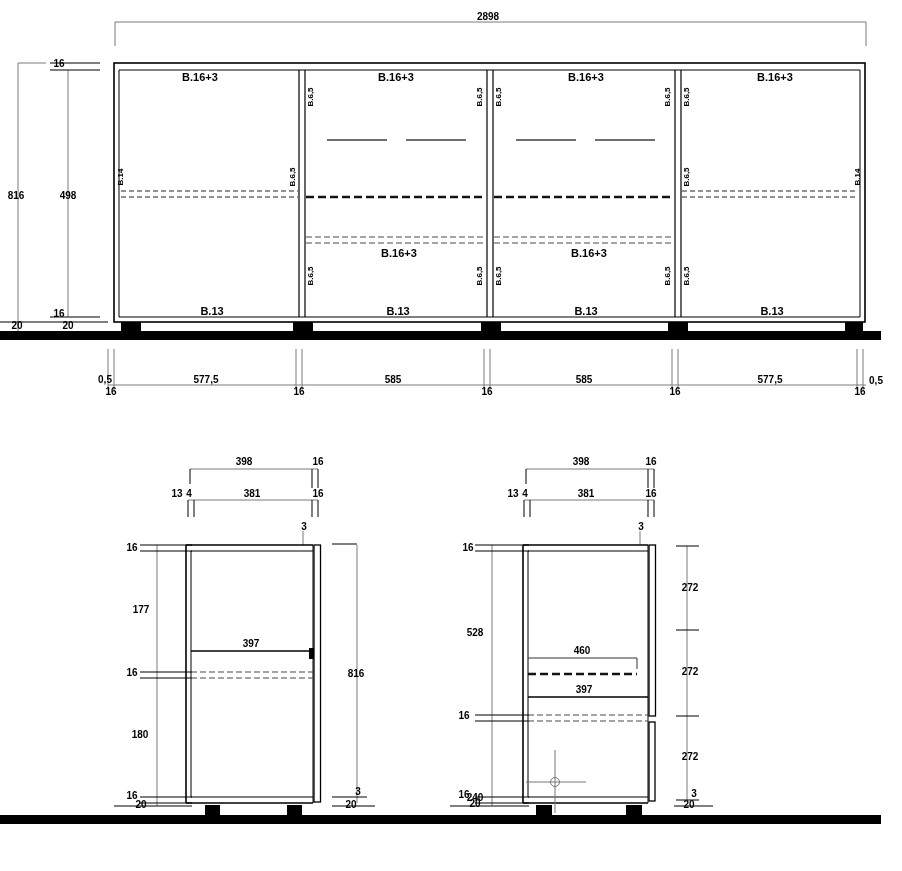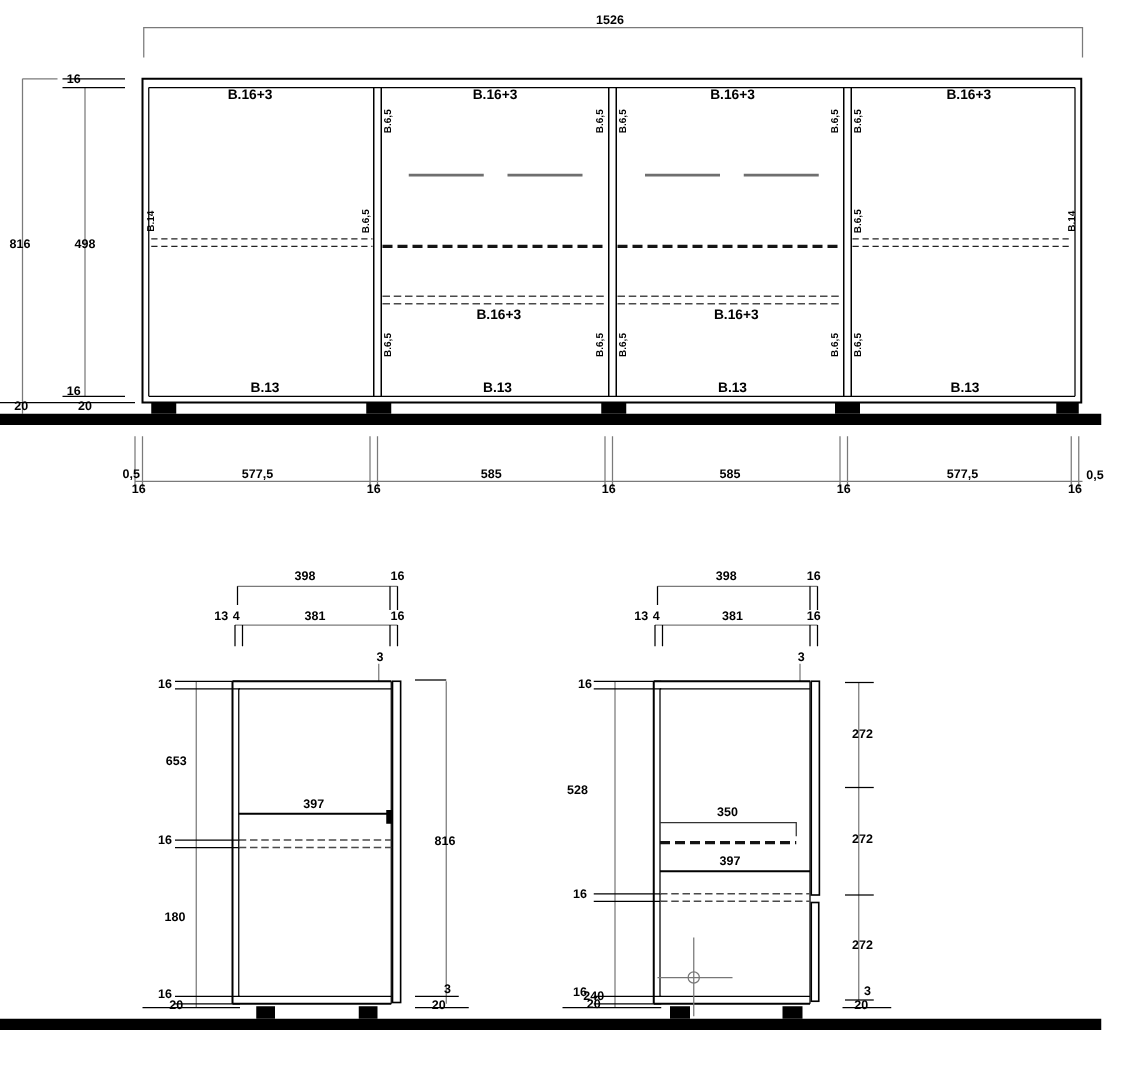--- a/index.html
+++ b/index.html
@@ -187,21 +187,21 @@
     <circle cx="555" cy="782" r="4.5"></circle>
   </g>
   <g fill="#000">
     <rect x="536" y="805" width="16" height="10"></rect>
     <rect x="626" y="805" width="16" height="10"></rect>
     <rect x="0" y="815" width="881" height="9"></rect>
   </g>
 </svg>
 
 <div>
-  <div class="lbl" style="left:488px;top:17px">1526</div>
+  <div class="lbl" style="left:488px;top:17px">2898</div>
   <div class="lbl" style="left:16px;top:196px">816</div>
   <div class="lbl" style="left:68px;top:196px">498</div>
   <div class="lbl" style="left:59px;top:64px">16</div>
   <div class="lbl" style="left:59px;top:314px">16</div>
   <div class="lbl" style="left:17px;top:326px">20</div>
   <div class="lbl" style="left:68px;top:326px">20</div>
 
   <div class="lbl code" style="left:200px;top:77px">B.16+3</div>
   <div class="lbl code" style="left:396px;top:77px">B.16+3</div>
   <div class="lbl code" style="left:586px;top:77px">B.16+3</div>
@@ -248,41 +248,41 @@
   <div class="lbl" style="left:244px;top:462px">398</div>
   <div class="lbl" style="left:318px;top:462px">16</div>
   <div class="lbl" style="left:177px;top:494px">13</div>
   <div class="lbl" style="left:189px;top:494px">4</div>
   <div class="lbl" style="left:252px;top:494px">381</div>
   <div class="lbl" style="left:318px;top:494px">16</div>
   <div class="lbl" style="left:304px;top:527px">3</div>
   <div class="lbl" style="left:356px;top:674px">816</div>
   <div class="lbl" style="left:251px;top:644px">397</div>
   <div class="lbl" style="left:132px;top:548px">16</div>
-  <div class="lbl" style="left:141px;top:610px">653</div>
+  <div class="lbl" style="left:141px;top:610px">177</div>
   <div class="lbl" style="left:132px;top:673px">16</div>
   <div class="lbl" style="left:140px;top:735px">180</div>
   <div class="lbl" style="left:132px;top:796px">16</div>
   <div class="lbl" style="left:141px;top:805px">20</div>
   <div class="lbl" style="left:358px;top:792px">3</div>
   <div class="lbl" style="left:351px;top:805px">20</div>
 </div>
 
 <div>
   <div class="lbl" style="left:581px;top:462px">398</div>
   <div class="lbl" style="left:651px;top:462px">16</div>
   <div class="lbl" style="left:513px;top:494px">13</div>
   <div class="lbl" style="left:525px;top:494px">4</div>
   <div class="lbl" style="left:586px;top:494px">381</div>
   <div class="lbl" style="left:651px;top:494px">16</div>
   <div class="lbl" style="left:641px;top:527px">3</div>
-  <div class="lbl" style="left:582px;top:651px">350</div>
+  <div class="lbl" style="left:582px;top:651px">460</div>
   <div class="lbl" style="left:584px;top:690px">397</div>
   <div class="lbl" style="left:468px;top:548px">16</div>
-  <div class="lbl" style="left:462px;top:633px">528</div>
+  <div class="lbl" style="left:475px;top:633px">528</div>
   <div class="lbl" style="left:464px;top:716px">16</div>
   <div class="lbl" style="left:475px;top:798px">240</div>
   <div class="lbl" style="left:464px;top:795px">16</div>
   <div class="lbl" style="left:475px;top:804px">20</div>
   <div class="lbl" style="left:690px;top:588px">272</div>
   <div class="lbl" style="left:690px;top:672px">272</div>
   <div class="lbl" style="left:690px;top:757px">272</div>
   <div class="lbl" style="left:694px;top:794px">3</div>
   <div class="lbl" style="left:689px;top:805px">20</div>
 </div>

